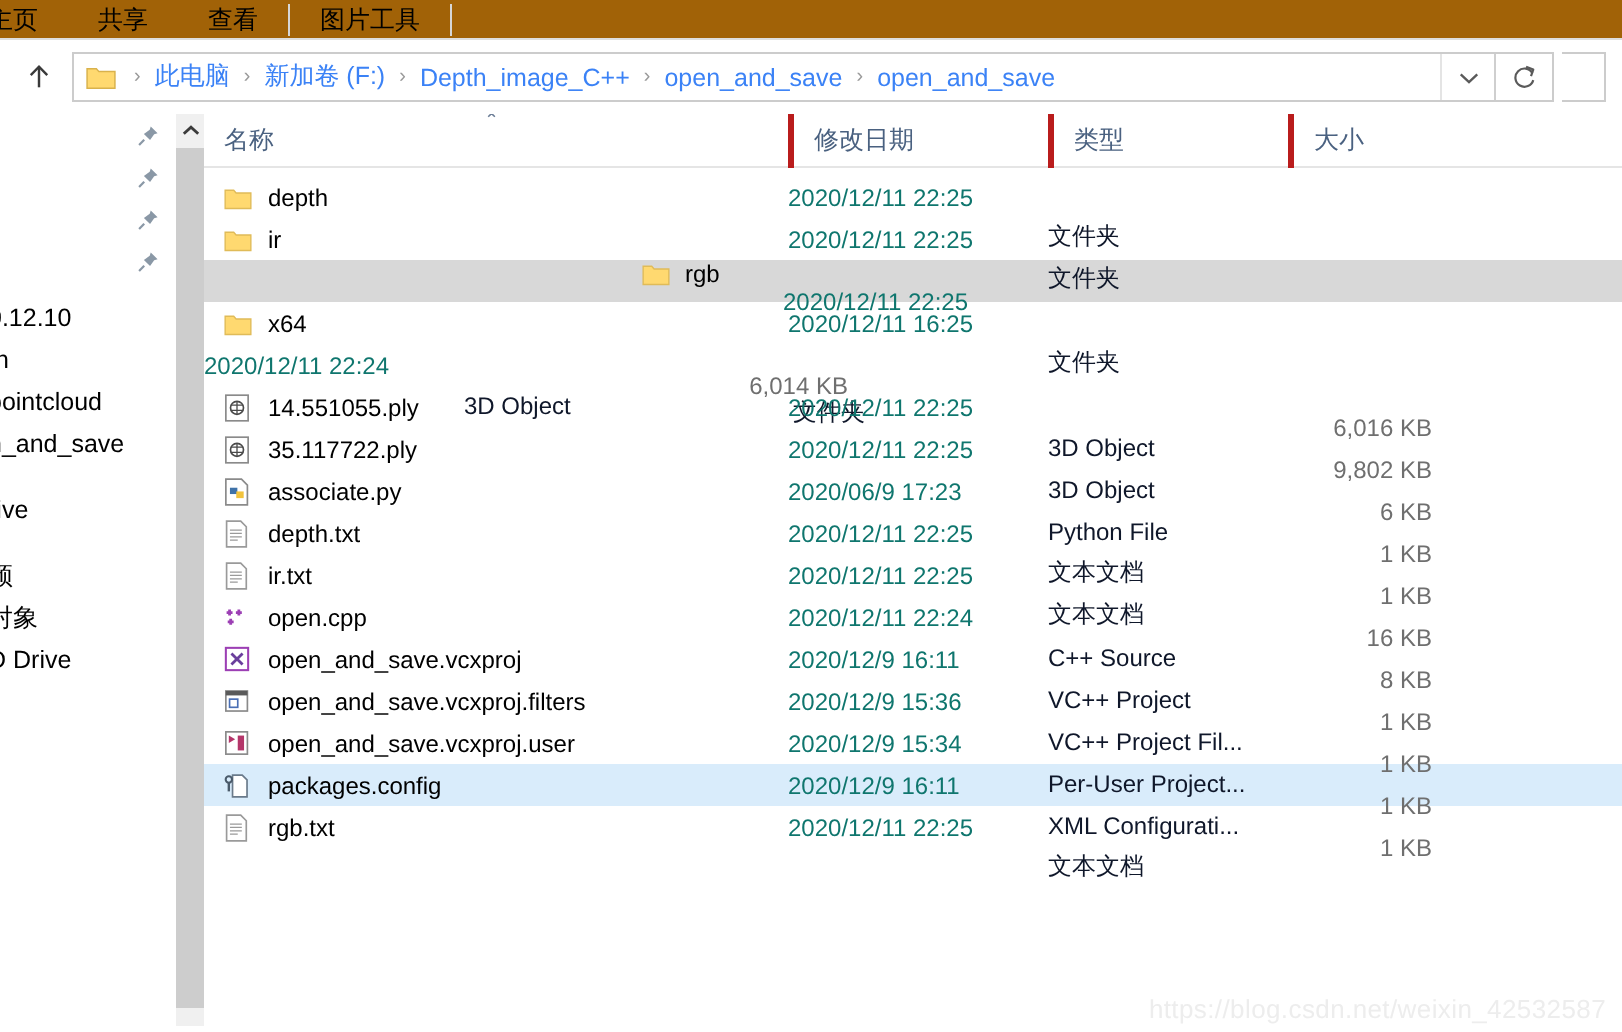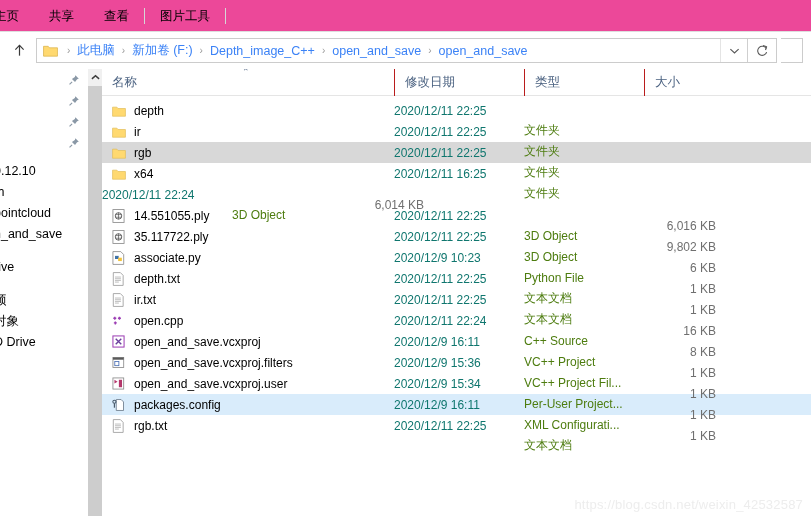--- a/index.html
+++ b/index.html
@@ -12,22 +12,22 @@
     height: 516px;
     overflow: hidden;
     font-family: "Liberation Sans", "DejaVu Sans", sans-serif;
     font-size: 12px;
     color: #000000;
     position: relative;
   }
 
   
   .ribbon-tabs {
-    height: 32px;
-    background: #ec4899;
+    height: 20px;
+    background: #a16207;
     display: flex;
     align-items: center;
     position: relative;
   }
   .ribbon-tab {
     font-size: 12.5px;
     color: #000000;
     padding: 0 15px;
     height: 23px;
     line-height: 23px;
@@ -212,21 +212,21 @@
   .col-head {
     font-size: 12.5px;
     color: #4a6180;
     height: 27px;
     line-height: 27px;
     box-sizing: border-box;
     padding-left: 10px;
     position: relative;
     flex: none;
   }
-  .col-head + .col-head { border-left: 1px solid #b91c1c; }
+  .col-head + .col-head { border-left: 3px solid #b91c1c; }
   .col-name { width: 292px; }
   .col-date { width: 130px; }
   .col-type { width: 120px; }
   .col-size { width: 80px; }
   .sort-caret {
     position: absolute;
     top: -1px;
     left: 140px;
     color: #6b7d96;
     font-size: 9px;
@@ -234,21 +234,21 @@
   }
 
   .file-rows { padding-top: 4px; }
   .file-row {
     height: 21px;
     display: flex;
     align-items: center;
     font-size: 12px;
     color: #000000;
   }
-  .file-row.hover { background: #d8d8d8; }
+  .file-row.hover { background: #d8d8d8; flex-direction: column; }
   .file-row.selected { background: #d9ecfb; }
   .cell-name {
     width: 292px;
     flex: none;
     display: flex;
     align-items: center;
     padding-left: 10px;
     box-sizing: border-box;
     white-space: nowrap;
   }
@@ -261,21 +261,21 @@
   }
   .cell-date {
     width: 130px;
     flex: none;
     color: #0f766e;
     white-space: nowrap;
   }
   .cell-type {
     width: 120px;
     flex: none;
-    color: #4d7c0f;
+    color: #0f172a;
     white-space: nowrap;
     margin-top: 40px;
   }
   .cell-size {
     width: 72px;
     flex: none;
     color: #6f6f6f;
     text-align: right;
     white-space: nowrap;
     margin-top: 20px;
@@ -512,21 +512,21 @@
         <div class="cell-name">
           <span class="cell-icon">
             <svg width="13" height="14" viewBox="0 0 14 15">
               <path d="M1 0.6 h8.4 l3.2 3.2 V14.4 H1 z" fill="#ffffff" stroke="#8a8a8a" stroke-width="0.9"></path>
               <path d="M3.2 5.2 h4 v3.4 h-4 z" fill="#3f72a8"></path>
               <path d="M6.6 7.2 h4 v3.6 h-4 z" fill="#f2c33c"></path>
             </svg>
           </span>
           <span>associate.py</span>
         </div>
-        <div class="cell-date">2020/12/9 10:23</div>
+        <div class="cell-date">2020/06/9 17:23</div>
         <div class="cell-type">Python File</div>
         <div class="cell-size">6 KB</div>
       </div>
 
       <div class="file-row">
         <div class="cell-name">
           <span class="cell-icon">
             <svg width="13" height="14" viewBox="0 0 14 15">
               <path d="M1.4 0.6 h7.6 l3 3 V14.4 H1.4 z" fill="#ffffff" stroke="#9a9a9a" stroke-width="0.9"></path>
               <path d="M3.2 5.4 h6.4 M3.2 7.2 h6.4 M3.2 9 h6.4 M3.2 10.8 h4.2" stroke="#9a9a9a" stroke-width="0.7"></path>

